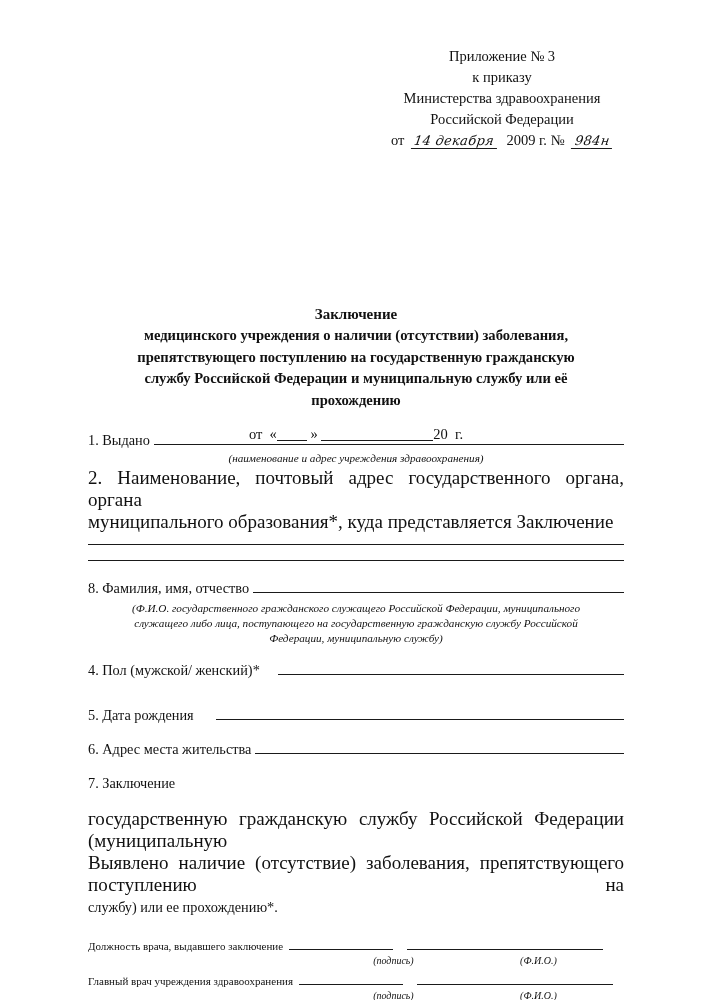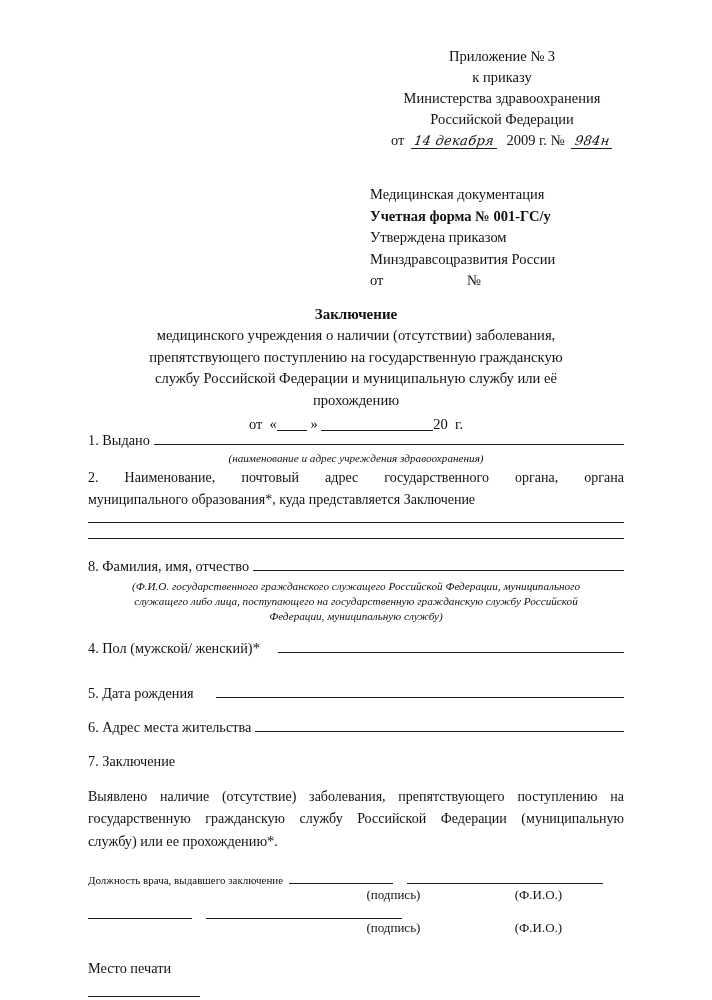--- a/index.html
+++ b/index.html
@@ -76,26 +76,26 @@
     top: 303px;
     width: 540px;
     text-align: center;
   }
   .title-main {
     font-weight: bold;
     font-size: 15px;
     line-height: 22px;
   }
   .title-sub {
-    font-weight: normal;
+    font-weight: bold;
     font-size: 14.6px;
     line-height: 21.5px;
   }
   .title-date {
-    margin-top: 3px;
+    margin-top: 13px;
     font-size: 14.5px;
     line-height: 20px;
     white-space: pre;
   }
   .u-blank {
     display: inline-block;
     border-bottom: 1px solid #1a1a1a;
     height: 12px;
     vertical-align: -2px;
   }
@@ -130,21 +130,21 @@
     font-style: italic;
     font-size: 11.2px;
     line-height: 15px;
     text-align: center;
   }
 
   .just {
     text-align: justify;
     text-align-last: justify;
     line-height: 22px;
-    font-size: 14px;
+    font-size: 19px;
   }
   .just.last { text-align-last: left; }
 
   .rule {
     border-bottom: 1px solid #1a1a1a;
     height: 0;
     width: 100%;
   }
 
   .para {
@@ -163,22 +163,23 @@
   .sig-row .sl { padding-right: 6px; font-size: 11px; }
   .sig-line {
     border-bottom: 1px solid #1a1a1a;
     height: 13px;
   }
   .sig-line.sign { width: 104px; }
   .sig-line.fio { width: 196px; margin-left: 14px; }
 
   .sig-caps {
     display: flex;
-    font-size: 13px;
+    font-size: 10px;
     line-height: 17px;
+    font-style: italic;
   }
   .sig-caps .c1 {
     width: 104px;
     text-align: center;
   }
   .sig-caps .c2 {
     width: 196px;
     margin-left: 14px;
     text-align: center;
   }
@@ -204,27 +205,20 @@
     <div class="ln">Министерства здравоохранения</div>
     <div class="ln">Российской Федерации</div>
     <div class="order-date-line">
       <span>от</span>
       <span class="hw">14 декабря</span>
       <span>2009 г. №</span>
       <span class="hw num">984н</span>
     </div>
   </div>
 
-  <div class="hdr-form">
-    <div>Медицинская документация</div>
-    <div class="bold">Учетная форма № 001-ГС/у</div>
-    <div>Утверждена приказом</div>
-    <div>Минздравсоцразвития  России</div>
-    <div class="otline">от                       №</div>
-  </div>
 
   <div class="title-wrap">
     <div class="title-main">Заключение</div>
     <div class="title-sub">медицинского учреждения о наличии (отсутствии) заболевания,</div>
     <div class="title-sub">препятствующего поступлению на государственную гражданскую</div>
     <div class="title-sub">службу Российской Федерации и муниципальную службу или её</div>
     <div class="title-sub">прохождению</div>
     <div class="title-date"><span>от  «</span><span class="u-blank w30"></span> <span>»</span> <span class="u-blank w110"></span><span>20  г.</span></div>
   </div>
 
@@ -274,38 +268,39 @@
         <span class="lbl">6. Адрес места жительства</span>
         <span class="fill"></span>
       </div>
     </div>
 
     <div class="row" style="margin-top:13px;">
       <div style="line-height:21px;">7. Заключение</div>
     </div>
 
     <div class="row" style="margin-top:14px;">
+      <div class="just">государственную гражданскую службу Российской Федерации (муниципальную</div>
       <div class="just">Выявлено наличие (отсутствие) заболевания, препятствующего   поступлению на</div>
-      <div class="just">государственную гражданскую службу Российской Федерации (муниципальную</div>
       <div class="para lastline">службу) или ее прохождению*.</div>
     </div>
 
     <div class="row" style="margin-top:18px;">
 
       <div class="sig-row">
         <span class="sl">Должность врача, выдавшего заключение</span>
         <span class="sig-line sign"></span>
         <span class="sig-line fio"></span>
       </div>
       <div class="sig-caps" style="margin-left:260px;">
         <span class="c1">(подпись)</span>
         <span class="c2">(Ф.И.О.)</span>
       </div>
 
       <div class="sig-row" style="margin-top:2px;">
+        <span class="sl">Главный врач учреждения здравоохранения</span>
         <span class="sig-line sign"></span>
         <span class="sig-line fio"></span>
       </div>
       <div class="sig-caps" style="margin-left:260px;">
         <span class="c1">(подпись)</span>
         <span class="c2">(Ф.И.О.)</span>
       </div>
     </div>
 
     <div class="row" style="margin-top:22px;">

